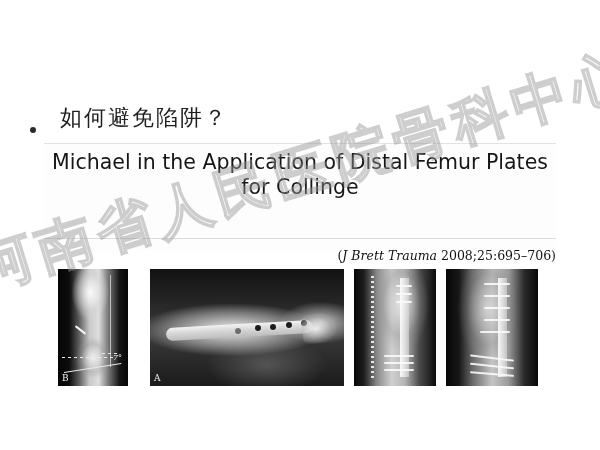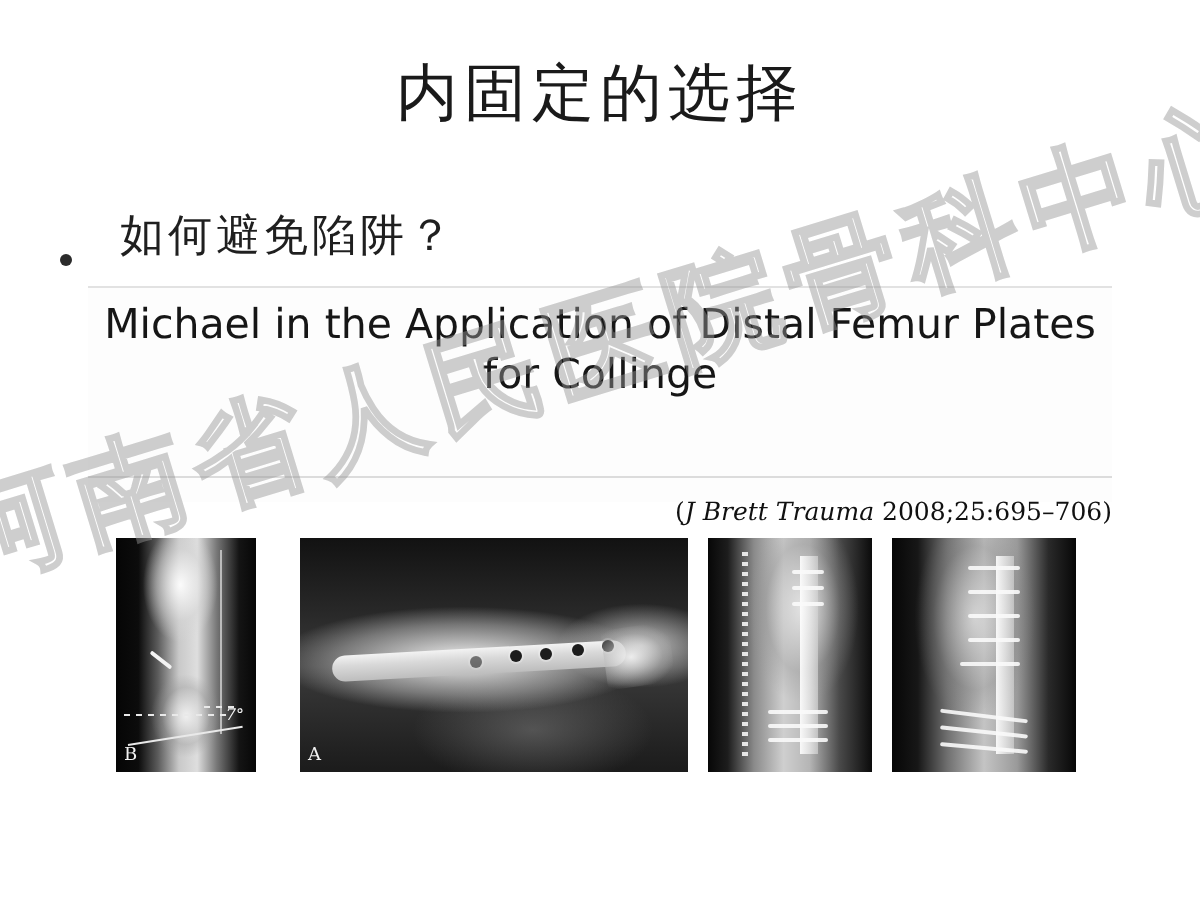--- a/index.html
+++ b/index.html
@@ -167,21 +167,20 @@
     -webkit-text-stroke:1.6px rgba(150,150,150,.55);
     text-shadow:0 0 0 rgba(0,0,0,0);
     opacity:.85;
   }
 </style>
 </head>
 <body>
 
 <div id="slide">
 
-  <div class="slide-title">内固定的选择</div>
 
   <div class="bullet-row">
     <span class="bullet-dot"></span>
     <span class="bullet-text">如何避免陷阱？</span>
   </div>
 
   <div class="paper">
     <div class="paper-rule-top"></div>
     <div class="paper-title">
       <div>Michael in the Application of Distal Femur Plates</div>

